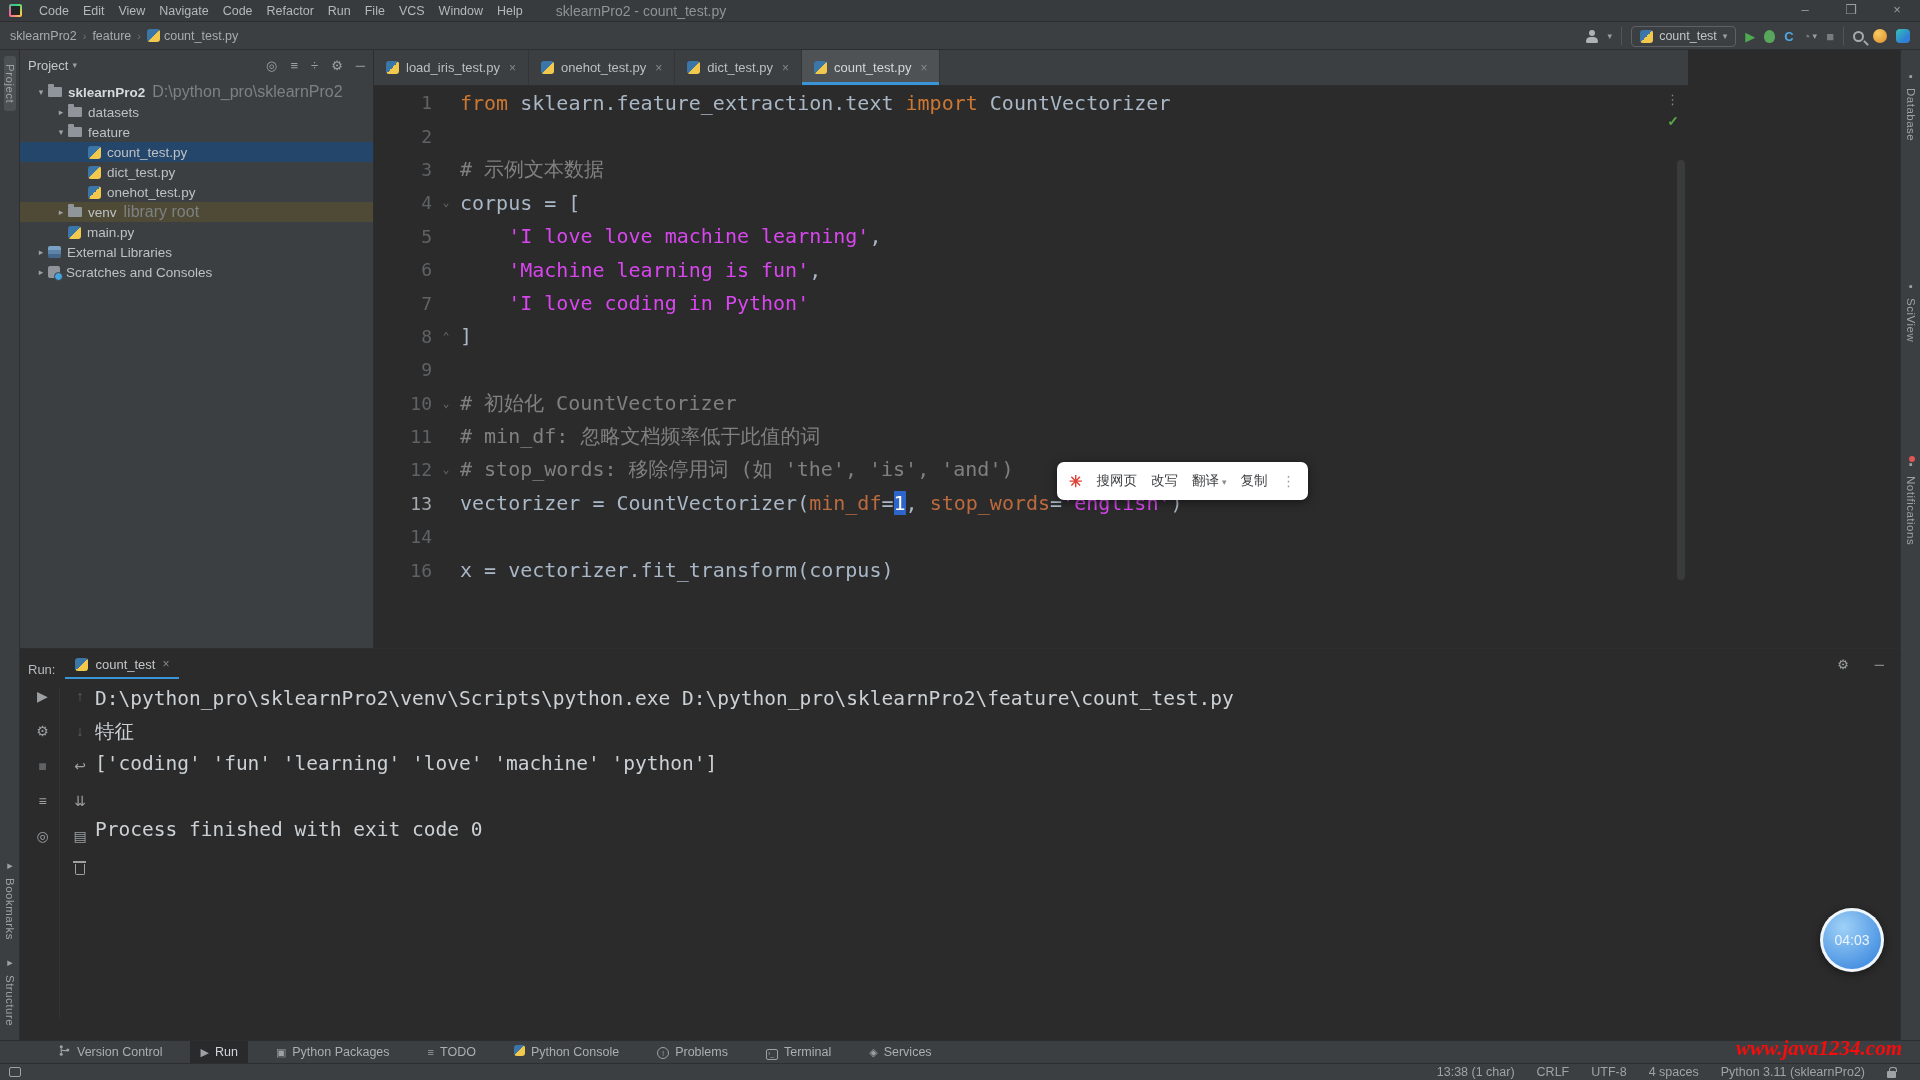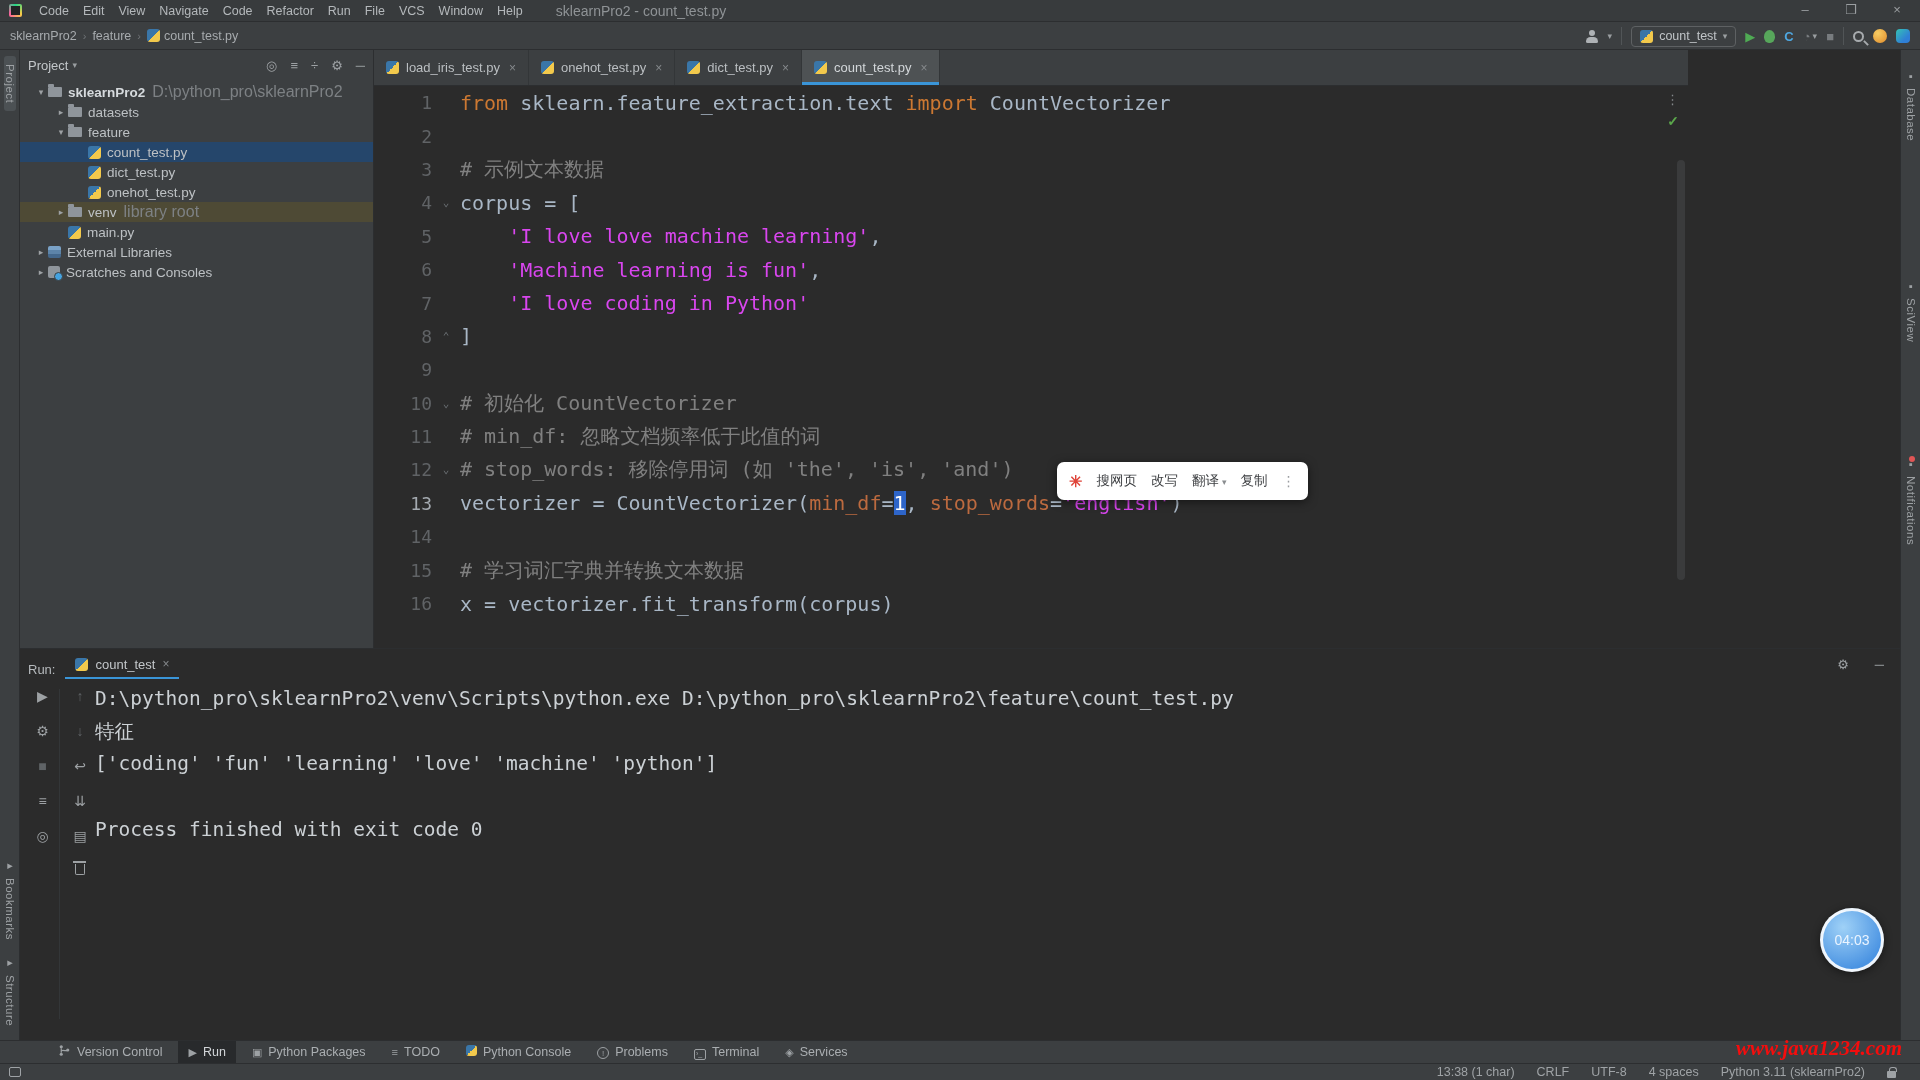--- a/index.html
+++ b/index.html
@@ -123,21 +123,21 @@
   #rcol2 { left:46px; top:40px; width:28px; }
   .ricon { font-size:14px; color:#9da1a4; line-height:1; }
   .ricon.disabled { color:#5f6366; }
   .itrash { width:10px; height:11px; border:1.5px solid #9da1a4; border-top:none; border-radius:0 0 2px 2px; position:relative; display:inline-block; }
   .itrash::before { content:""; position:absolute; left:-3px; top:-3px; width:13px; height:1.6px; background:#9da1a4; }
   #console { position:absolute; left:75px; top:34px; right:20px; bottom:8px;
     font-family:"DejaVu Sans Mono", monospace; font-size:19.5px; color:#ccd1d5; }
   .conline { min-height:32.7px; line-height:32.7px; white-space:pre; }
   
   #bottombar { position:absolute; left:0; top:1040px; width:1920px; height:23px;
-    background:#3c3f41; border-top:1px solid #2c2e30; display:flex; align-items:center; padding-left:48px; gap:6px; }
+    background:#3c3f41; border-top:1px solid #2c2e30; display:flex; align-items:center; padding-left:48px; gap:18px; }
   .bitem { display:flex; align-items:center; gap:6px; height:23px; padding:0 10px; color:#aaaeb1; font-size:12.5px; }
   .bitem.active { background:rgba(0,0,0,.32); color:#d2d6d9; }
   .bico { font-size:11px; color:#9da1a4; line-height:1; display:inline-flex; align-items:center; }
   .iprob { width:12px; height:12px; border:1.4px solid #9da1a4; border-radius:50%; font-size:8px; display:inline-flex; align-items:center; justify-content:center; color:#9da1a4; }
   .iterm { width:12px; height:11px; border:1.4px solid #9da1a4; border-radius:2px; font-size:7px; display:inline-flex; align-items:flex-start; justify-content:flex-start; padding:0 0 0 1px; color:#9da1a4; }
   .isvg { width:13px; height:13px; }
   .isvg circle { fill:#9da1a4; }
   .isvg path { stroke:#9da1a4; fill:none; stroke-width:1.3; }
   
   #statusbar { position:absolute; left:0; top:1063px; width:1920px; height:17px;
@@ -424,25 +424,20 @@
           <span class="lnum">13</span>
           <span class="fold"></span>
           <span class="ctext"><span>vectorizer = CountVectorizer(</span><span class="tok-param">min_df</span><span>=</span><span class="tok-sel">1</span><span>, </span><span class="tok-param">stop_words</span><span>=</span><span class="tok-str">'english'</span><span>)</span></span>
         </div>
         <div class="cline">
           <span class="lnum">14</span>
           <span class="fold"></span>
           <span class="ctext"></span>
         </div>
         <div class="cline">
-          <span class="lnum">15</span>
-          <span class="fold"></span>
-          <span class="ctext"><span class="tok-com"># 学习词汇字典并转换文本数据</span></span>
-        </div>
-        <div class="cline">
           <span class="lnum">16</span>
           <span class="fold"></span>
           <span class="ctext"><span>x = vectorizer.fit_transform(corpus)</span></span>
         </div>
       </div>
     <div id="editor-topright">
       <span class="dots">⋮</span>
       <span class="check">✓</span>
     </div>
     <div id="escroll"></div>

